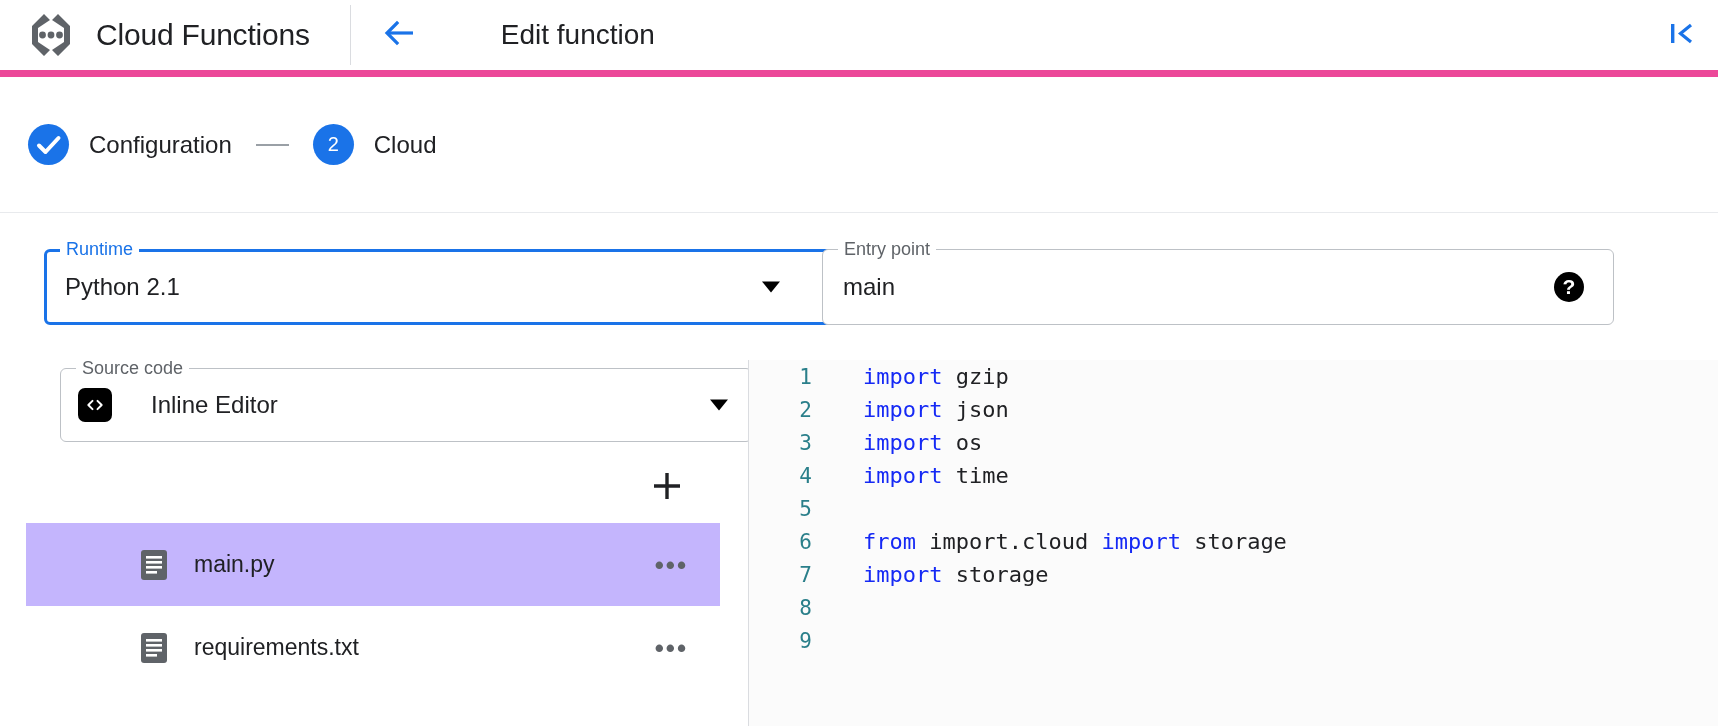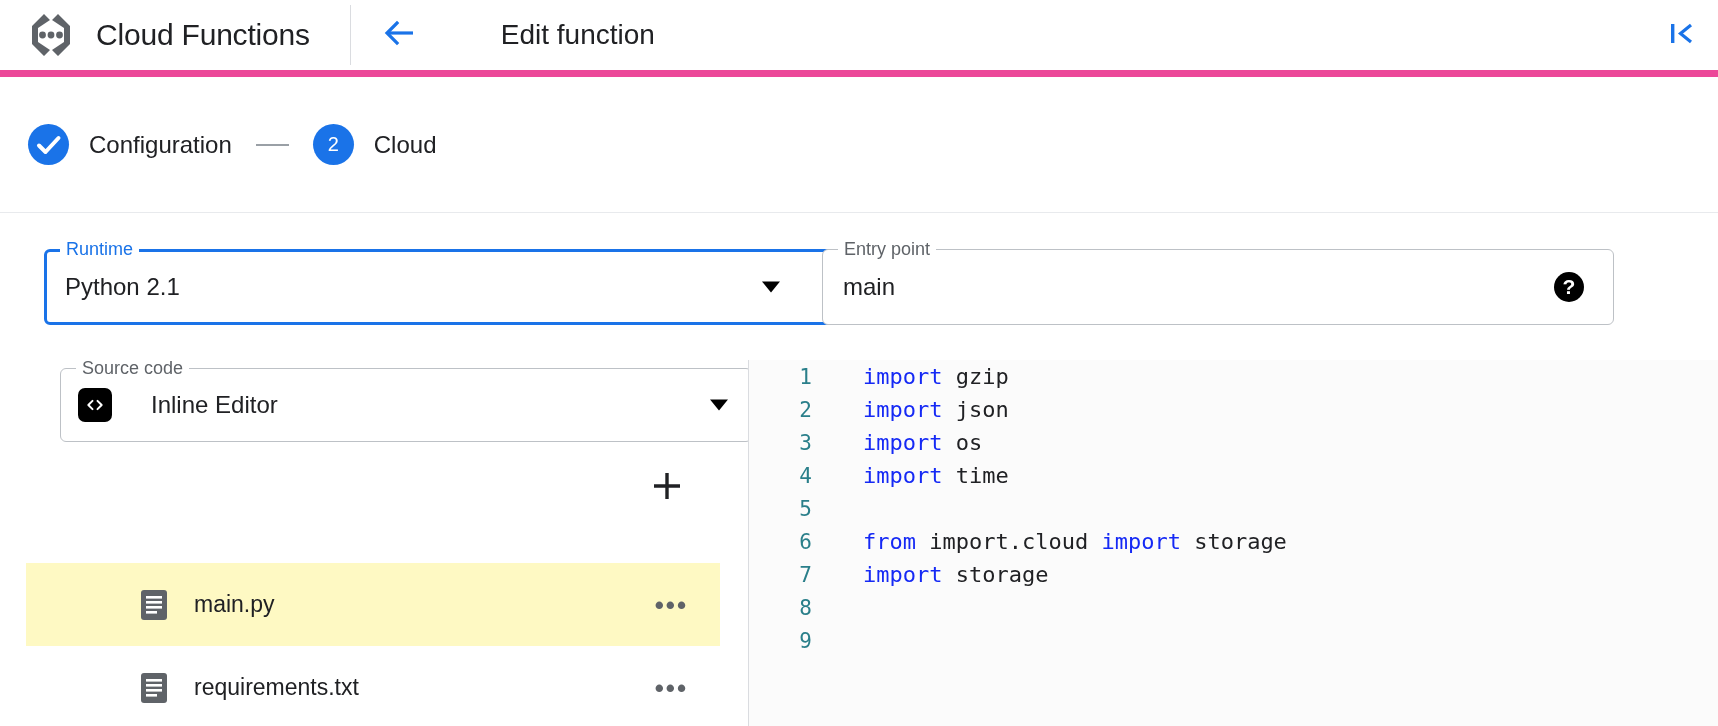--- a/index.html
+++ b/index.html
@@ -132,21 +132,21 @@
     position: absolute; left: 645px; top: 252px; width: 44px; height: 44px;
     display: flex; align-items: center; justify-content: center; cursor: pointer;
   }
 
   
   .file-list { position: absolute; left: 26px; top: 309px; width: 694px; }
   .file-row {
     position: relative; height: 83px; display: flex; align-items: center;
     cursor: pointer;
   }
-  .file-row.selected { background: #fef9c3; margin-top: 40px; }
+  .file-row.selected { background: #c4b5fd; }
   .file-icon { margin-left: 115px; width: 26px; height: 30px; flex: 0 0 26px; }
   .file-name { margin-left: 27px; font-size: 23px; color: #202124; }
   .file-menu {
     position: absolute; right: 32px; top: 50%; transform: translateY(-50%);
     font-size: 26px; color: #5f6368; letter-spacing: 2px; line-height: 10px;
     cursor: pointer; font-weight: 700;
   }
 
   
   .panel-divider {

